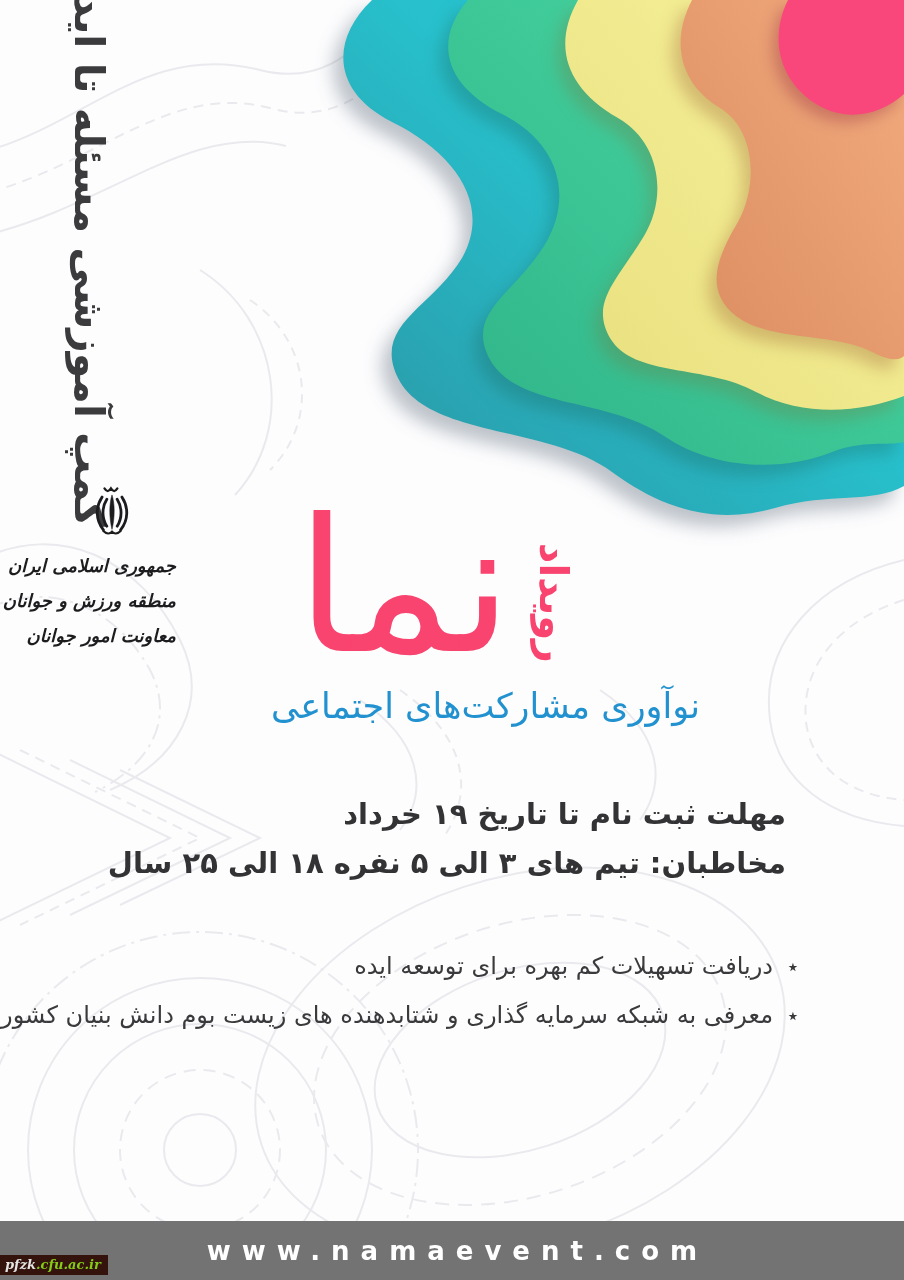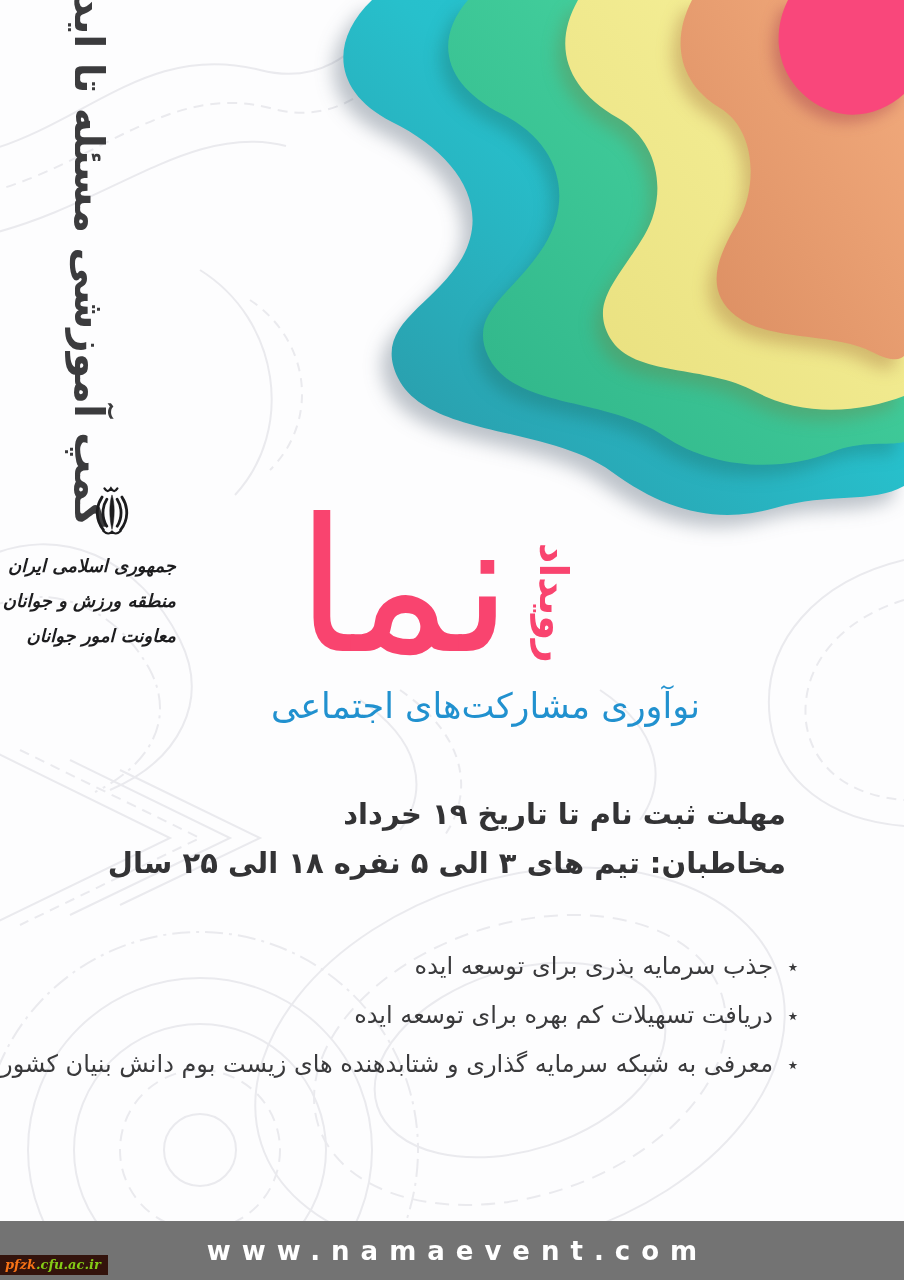--- a/index.html
+++ b/index.html
@@ -69,21 +69,21 @@
     color:#ffffff; font-size:26px; font-weight:bold;
     letter-spacing:11px; padding-left:11px;
   }
 
   .watermark {
     position:absolute; left:0; bottom:5px; z-index:4;
     background:#33130c; padding:2px 7px 3px 5px;
     font-family:"DejaVu Serif", serif; font-style:italic; font-weight:bold; font-size:13px;
     white-space:nowrap;
   }
-  .wm-prefix { color:#f97316; }
+  .wm-prefix { color:#e5e5e5; }
   .wm-suffix { color:#84cc16; }
 </style>
 </head>
 <body>
 
 <div class="poster">
 
   <svg class="contours" width="904" height="1280" viewBox="0 0 904 1280">
     <g fill="none" stroke="#eaeaee" stroke-width="2">
       <path d="M-10,150 C90,120 150,42 260,70 C330,88 362,40 396,8"></path>
@@ -168,24 +168,20 @@
   <div class="nama-subtitle">نوآوری مشارکت‌های اجتماعی</div>
 
   <div class="details">
     <div class="line">مهلت ثبت نام تا تاریخ ۱۹ خرداد</div>
     <div class="line">مخاطبان: تیم های ۳ الی ۵ نفره ۱۸ الی ۲۵ سال</div>
   </div>
 
   <div class="benefits">
     <div class="benefit-item">
       <span class="benefit-marker">٭</span>
-      <span>جذب سرمایه بذری برای توسعه ایده</span>
-    </div>
-    <div class="benefit-item">
-      <span class="benefit-marker">٭</span>
       <span>دریافت تسهیلات کم بهره برای توسعه ایده</span>
     </div>
     <div class="benefit-item">
       <span class="benefit-marker">٭</span>
       <span>معرفی به شبکه سرمایه گذاری و شتابدهنده های زیست بوم دانش بنیان کشور</span>
     </div>
   </div>
 
   <div class="footer-bar">
     <span class="footer-url">www.namaevent.com</span>

